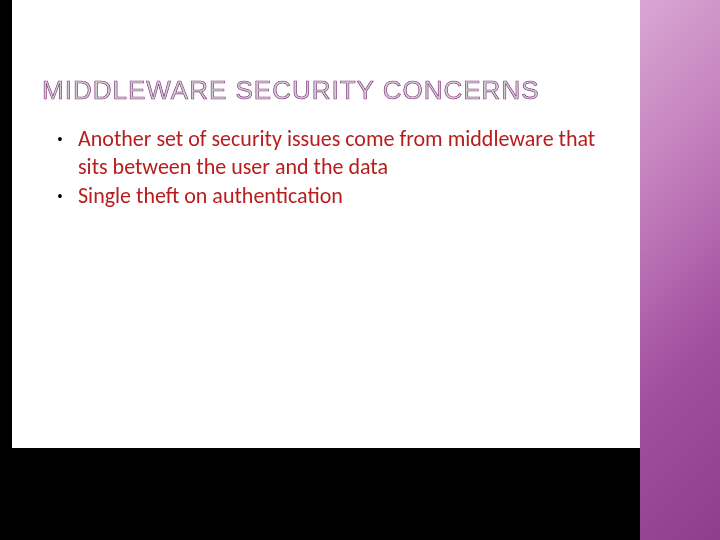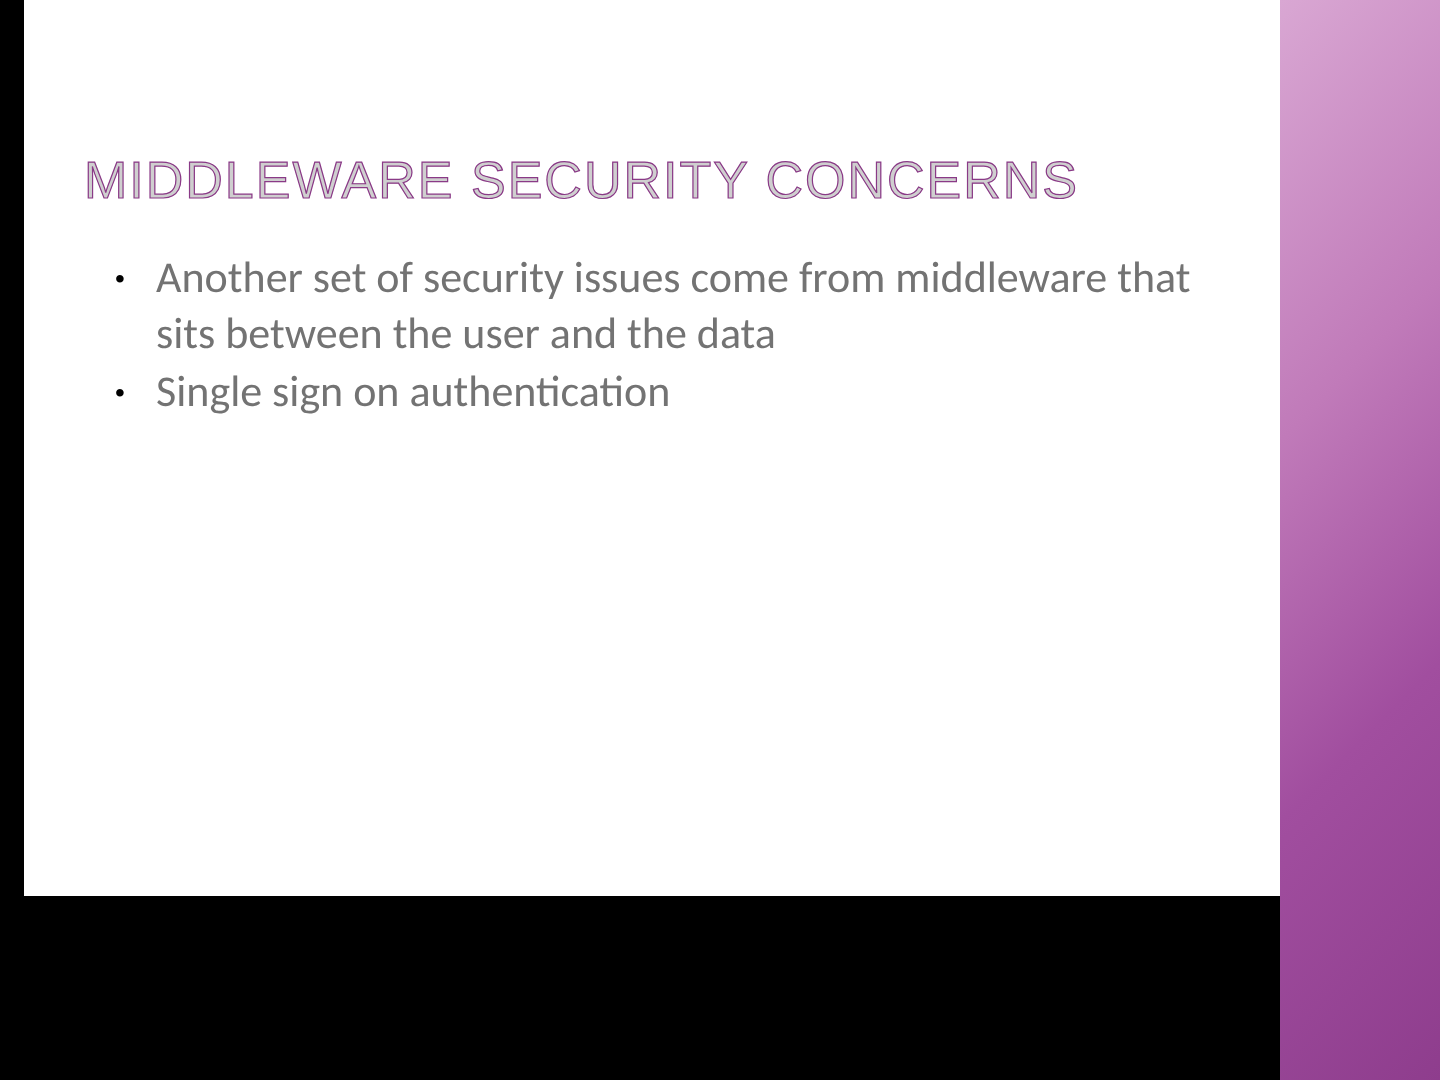--- a/index.html
+++ b/index.html
@@ -52,21 +52,21 @@
     flex: 0 0 36px;
     text-align: center;
     font-size: 14px;
     line-height: 28px;
     color: #000;
     font-family: Arial, sans-serif;
   }
   .bullet-text {
     font-size: 22px;
     line-height: 1.25;
-    color: #737373;
+    color: #b91c1c;
     font-family: "Calibri", "Trebuchet MS", sans-serif;
   }
   .sub-row {
     display: flex;
     align-items: flex-start;
     margin-left: 36px;
     margin-top: 4px;
   }
   .sub-marker {
     flex: 0 0 24px;
@@ -94,18 +94,18 @@
 
   <div class="content">
 
     <div class="bullet-row">
       <div class="bullet-dot">•</div>
       <div class="bullet-text">Another set of security issues come from middleware that sits between the user and the data</div>
     </div>
 
     <div class="bullet-row">
       <div class="bullet-dot">•</div>
-      <div class="bullet-text">Single sign on authentication</div>
+      <div class="bullet-text">Single theft on authentication</div>
     </div>
 
 
   </div>
 </div>
 
 </body></html>

